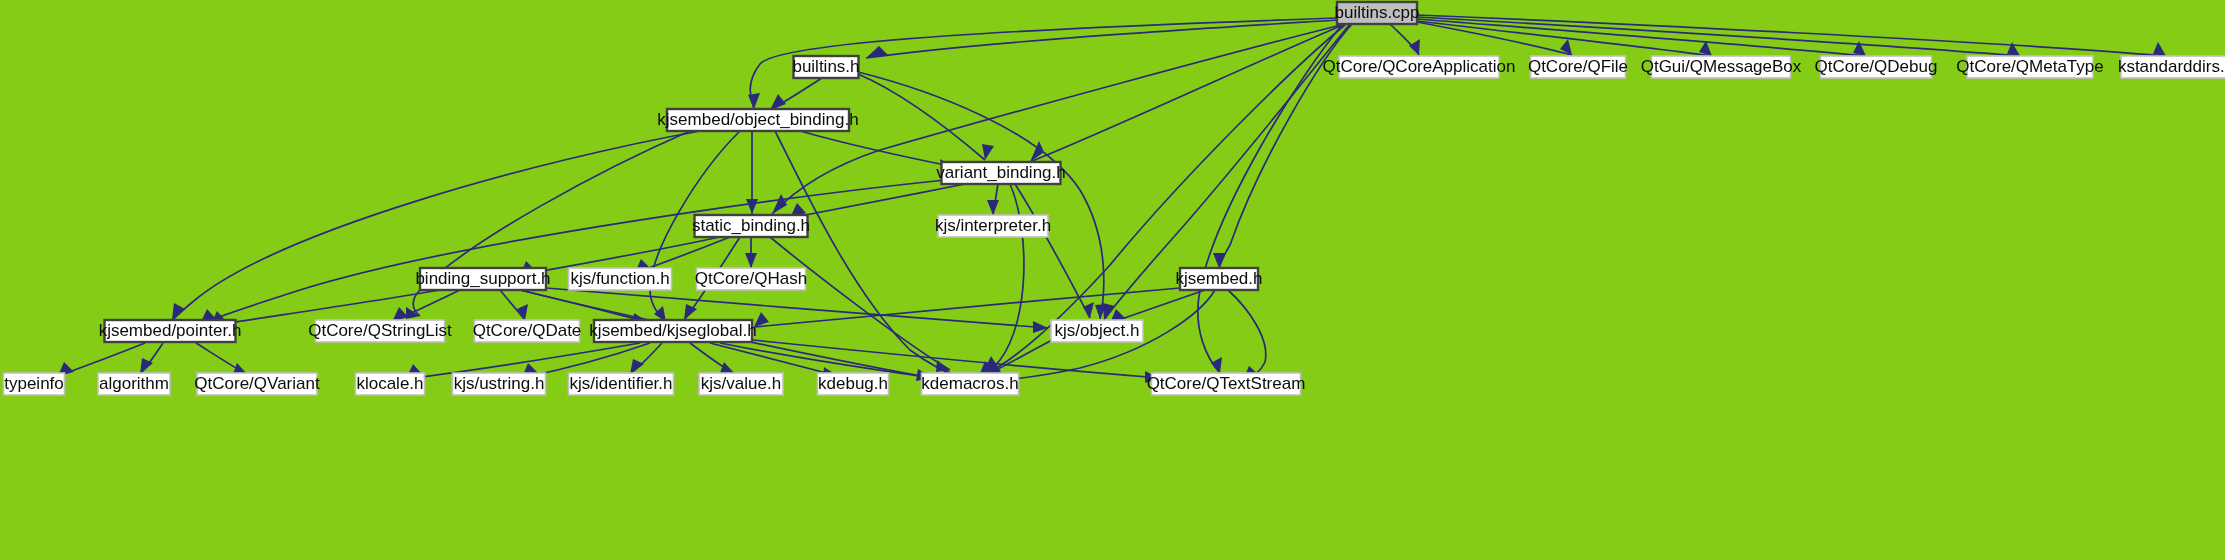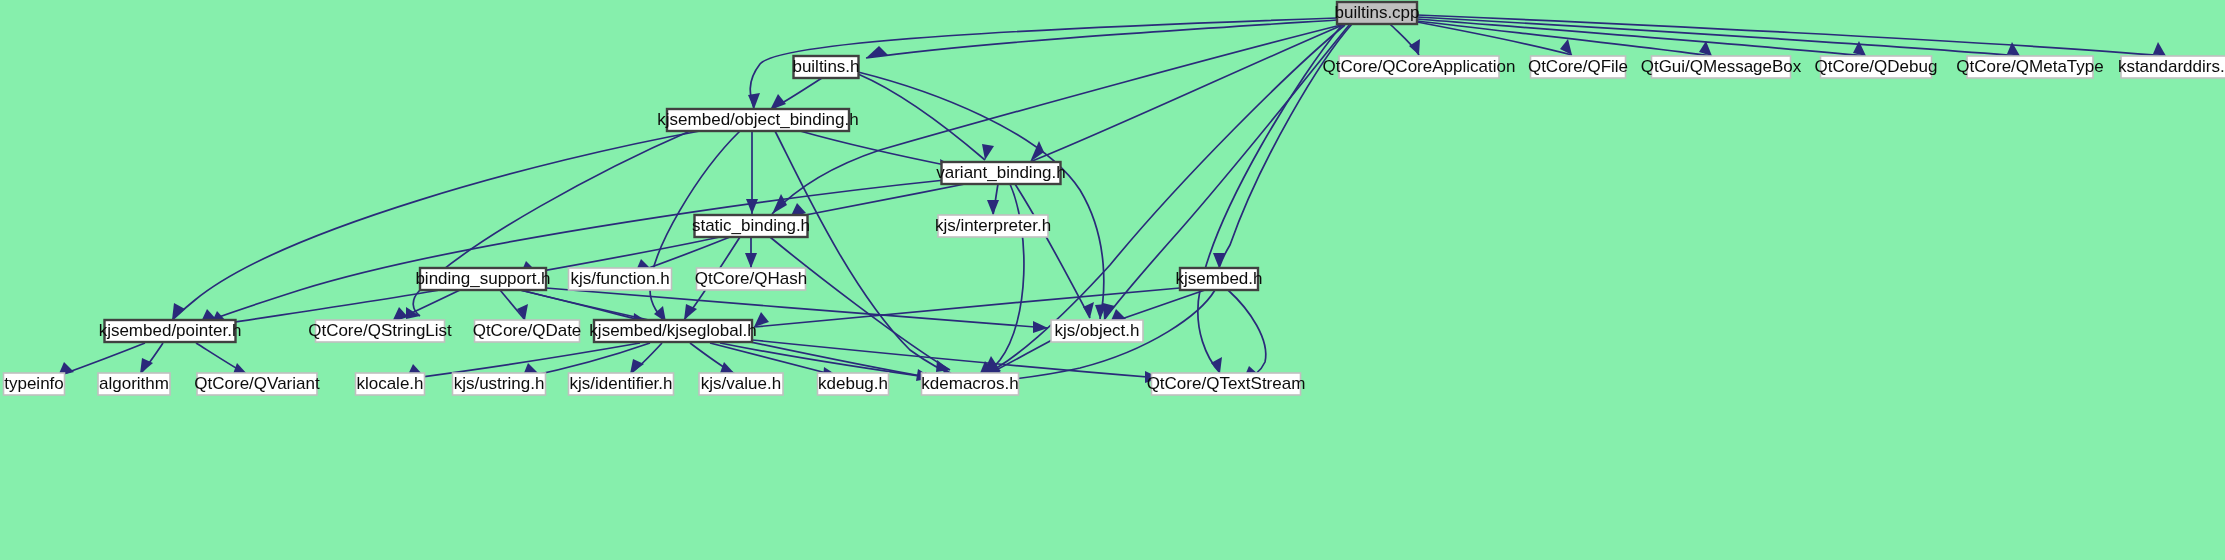--- a/index.html
+++ b/index.html
@@ -7,21 +7,21 @@
     padding: 0;
     background: #ffffff;
   }
   body {
     font-family: "Liberation Sans", sans-serif;
   }
   #graph-wrap {
     position: relative;
     width: 2225px;
     height: 560px;
-    background: #86efac;
+    background: #84cc16;
     overflow: hidden;
   }
   svg#depgraph {
     display: block;
     width: 2225px;
     height: 560px;
   }
   .node-box {
     fill: #ffffff;
     stroke: #c0c0c0;

